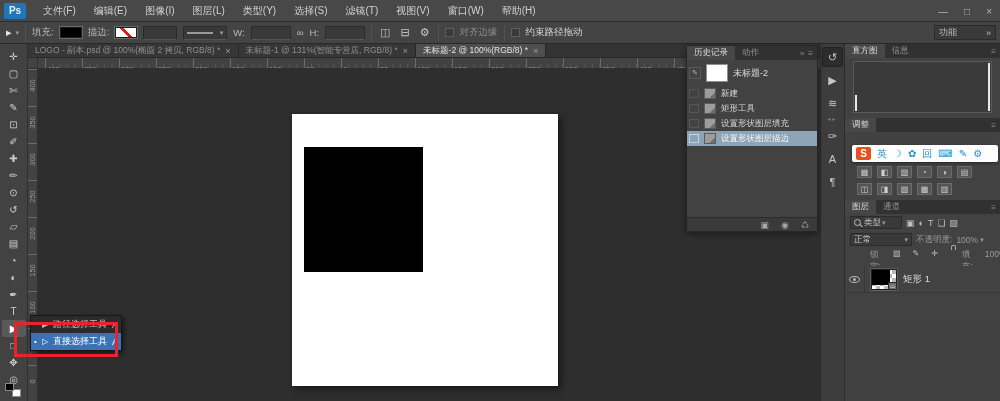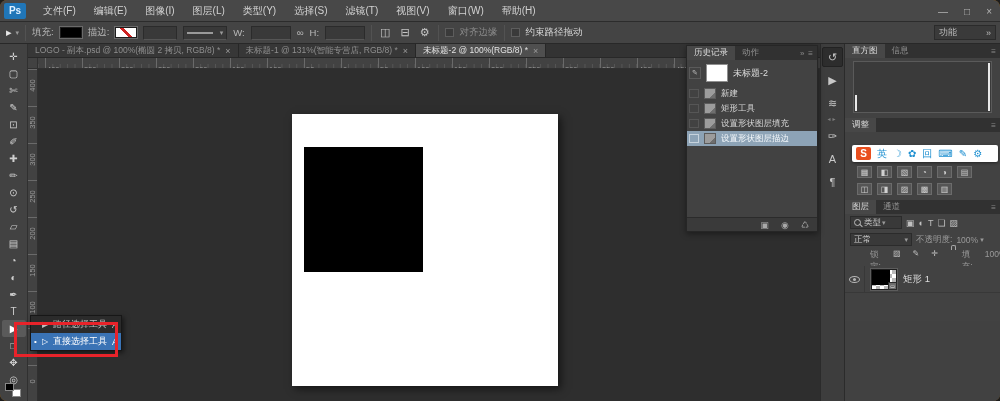--- a/index.html
+++ b/index.html
@@ -1,20 +1,20 @@
 <!DOCTYPE html>
 <html><head>
 <meta charset="utf-8">
 <style>
   * { margin:0; padding:0; box-sizing:border-box; }
   html,body { background:#1d1d1d; }
   #app {
     position:relative; width:1000px; height:401px; overflow:hidden;
     background:#a16207; font-family:"Liberation Sans", sans-serif;
-    color:#c9c9c9; -webkit-font-smoothing:antialiased; cursor:default;border-radius:7px;
+    color:#c9c9c9; -webkit-font-smoothing:antialiased; cursor:default;
   }
   
   .menubar { position:absolute; left:0; top:0; width:1000px; height:22px;
     background:#484848; border-bottom:1px solid #2c2c2c; display:flex; align-items:center; }
   .ps-logo { width:22px; height:16px; margin:0 8px 0 4px; background:#2076b8; color:#dff0ff;
     font-size:10px; font-weight:bold; display:flex; align-items:center; justify-content:center; border-radius:2px; }
   .menu-item { font-size:10px; color:#d2d2d2; padding:16px 9px; line-height:22px; }
   .win-controls { position:absolute; right:8px; top:0; height:22px; display:flex; gap:16px; align-items:center; }
   .win-controls span { font-size:10px; color:#b5b5b5; }
   

